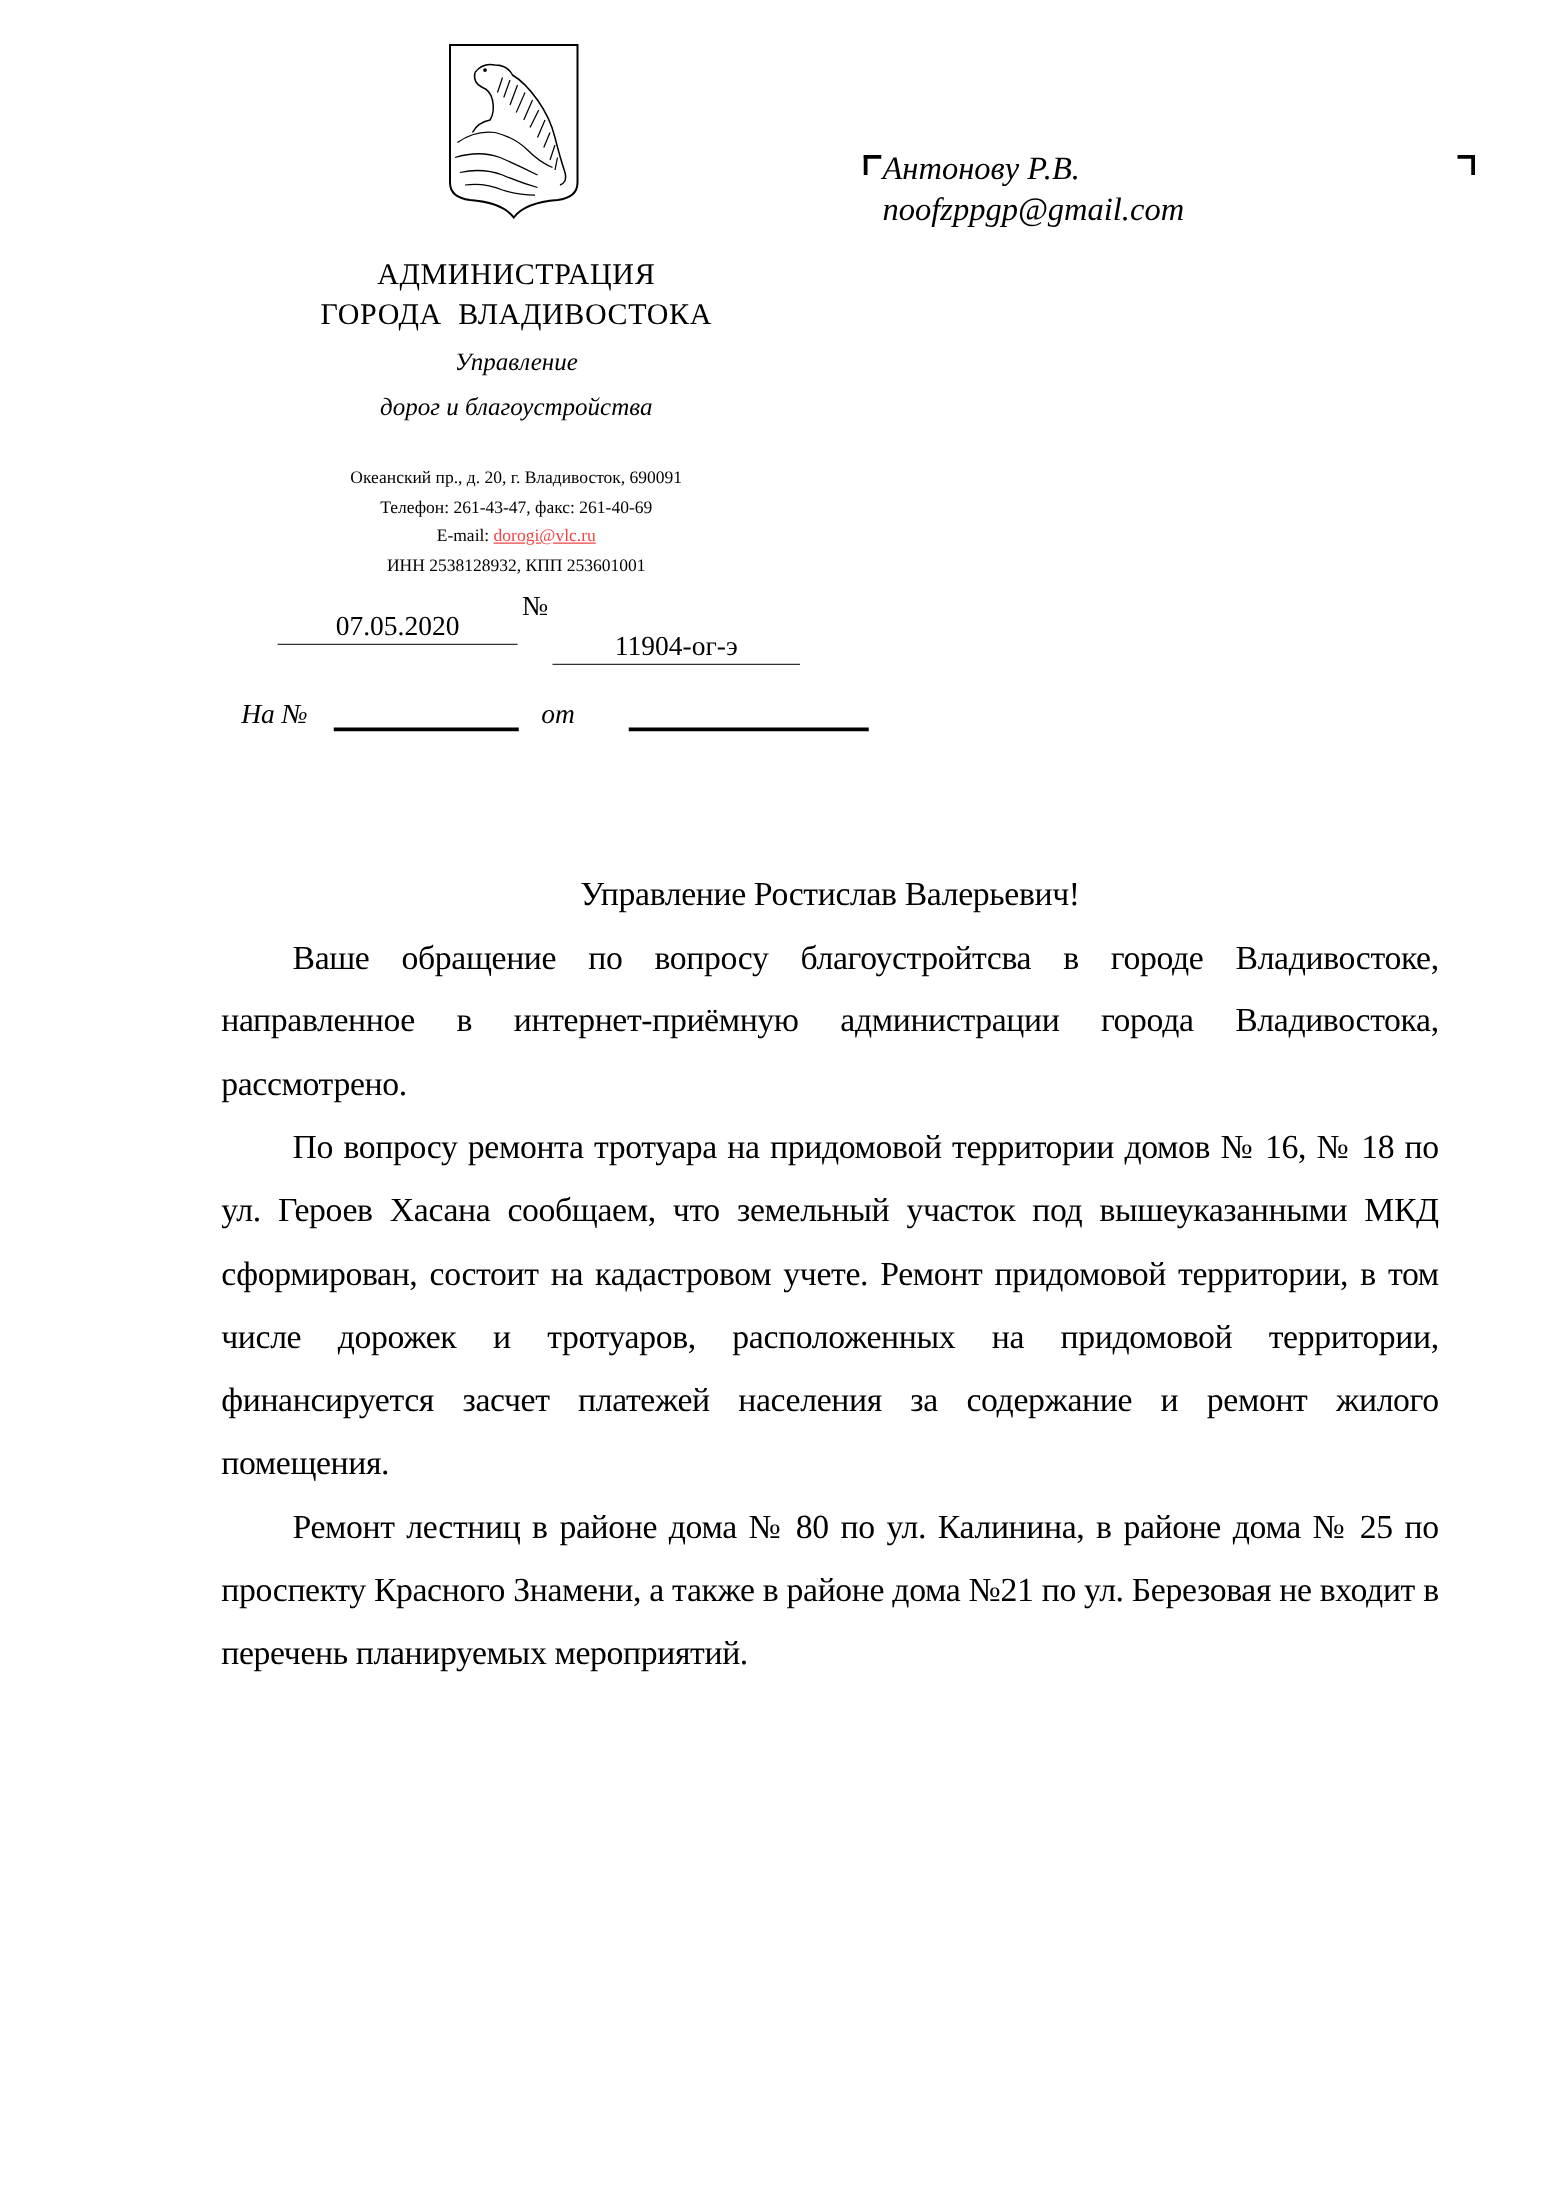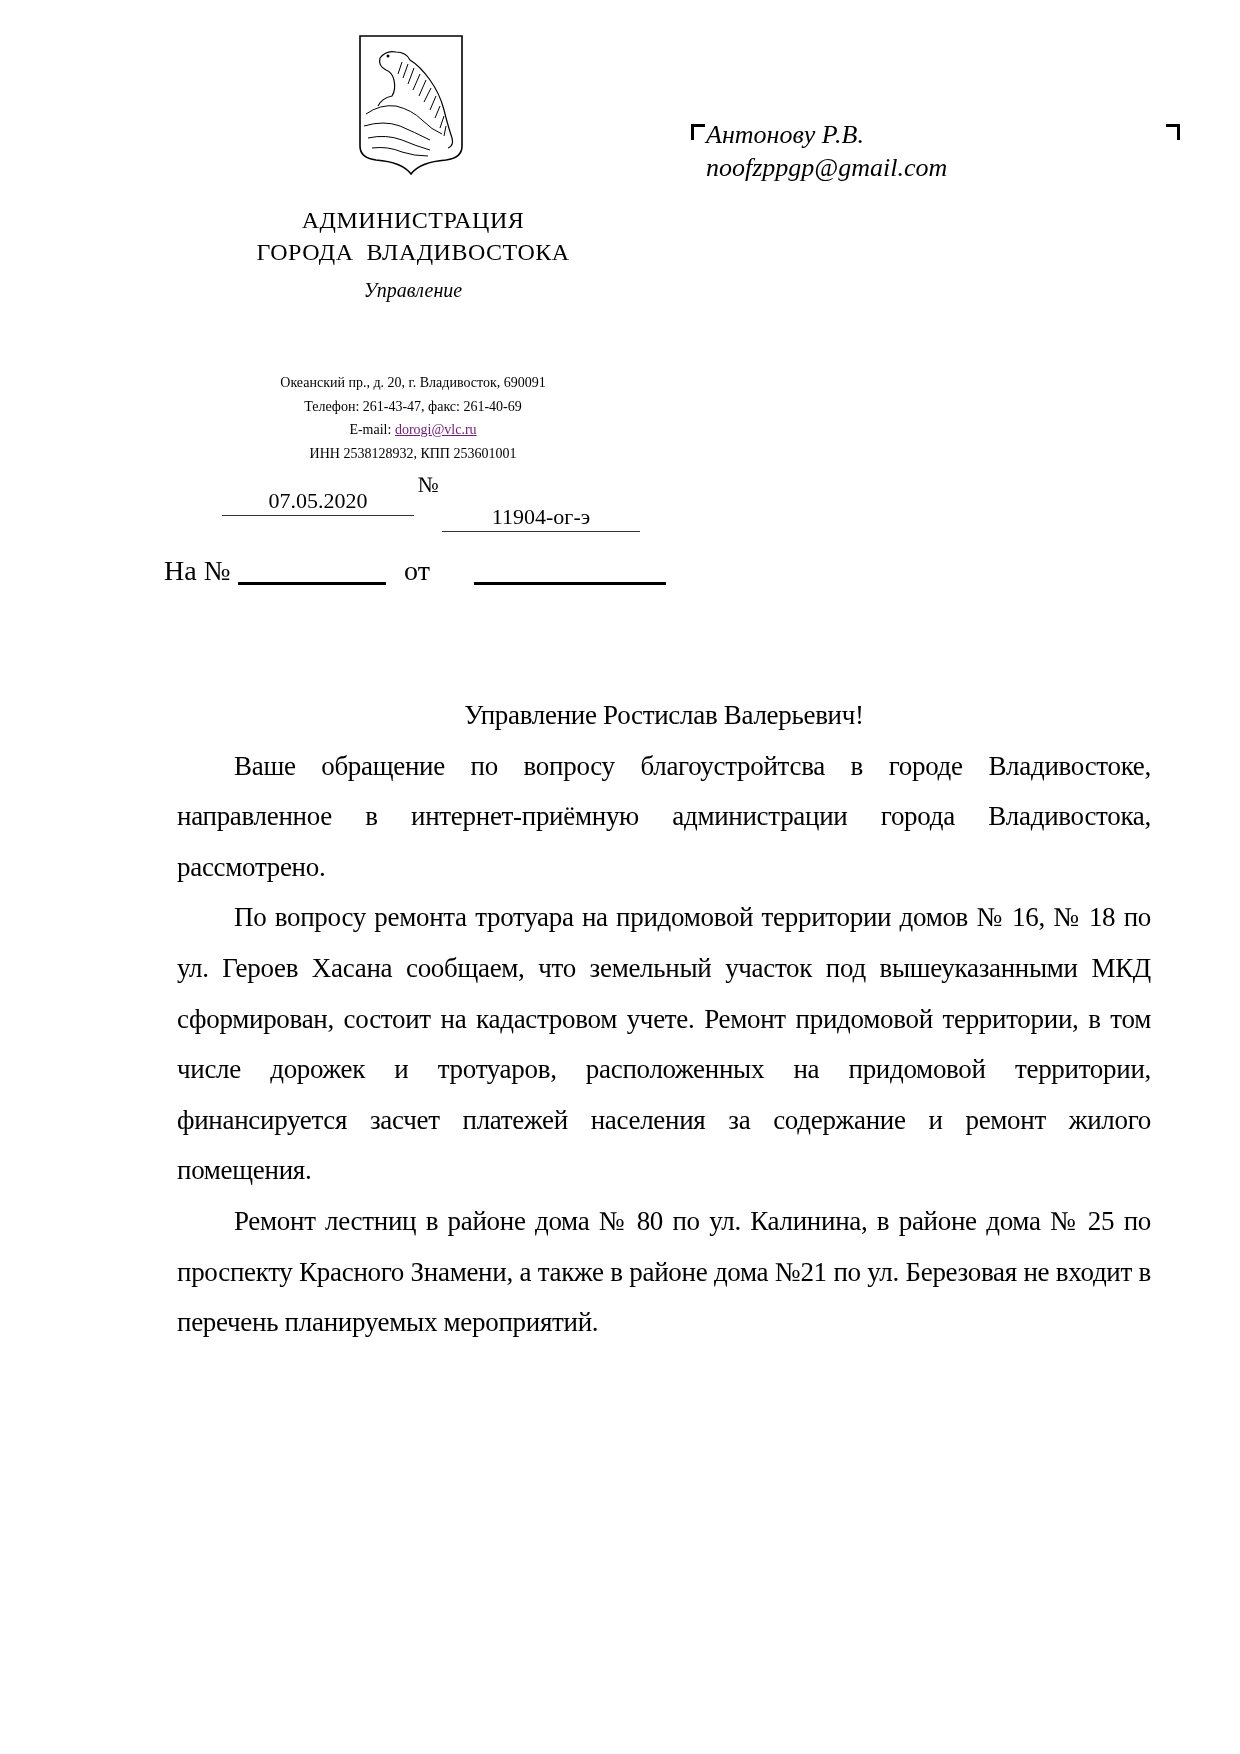--- a/index.html
+++ b/index.html
@@ -6,26 +6,26 @@
   body { width:1240px; height:1754px; position:relative; overflow:hidden; color:#000; font-family:"Liberation Serif", serif; }
   .abs { position:absolute; }
   .emblem { left:358px; top:34px; width:106px; height:142px; }
   .org-block { left:163px; width:500px; text-align:center;margin-top:24px; }
   .org-title { top:180px; font-size:24px; line-height:32px; letter-spacing:0.5px; }
   .org-title span { display:block; }
   .dept { top:248px; font-size:20px; line-height:36px;font-style:italic; }
   .dept span { display:block; }
   .contacts { top:347px; font-size:14px; line-height:23.5px; }
   .contacts span { display:block; }
-  .email-link { color:#701a75; text-decoration:underline; }
+  .email-link { color:#ef4444; text-decoration:underline; }
   .regline { top:472px; left:222px; width:420px; height:30px; font-size:22px; }
   .reg-date { position:absolute; left:0; top:16px; width:192px; border-bottom:1px solid #333; text-align:center; height:27px; line-height:26px; }
   .reg-no-sign { position:absolute; left:194px; top:0; width:24px; text-align:center; line-height:26px; }
   .reg-number { position:absolute; left:220px; top:0; width:198px; border-bottom:1px solid #333; text-align:center; height:27px; line-height:26px;margin-top:32px; }
-  .inref { top:556px; left:164px; width:500px; height:34px; font-size:28px; }
+  .inref { top:556px; left:193px; width:500px; height:34px; font-size:22px;font-style:italic; }
   .inref .lbl1 { position:absolute; left:0; top:0; line-height:30px; }
   .inref .blank1 { position:absolute; left:74px; top:26px; width:148px; height:0; border-bottom:3px solid #000; }
   .inref .lbl2 { position:absolute; left:240px; top:0; line-height:30px; }
   .inref .blank2 { position:absolute; left:310px; top:26px; width:192px; height:0; border-bottom:3px solid #000; }
   .recipient { left:706px; top:118px; font-size:26px; line-height:33px; }
   .recipient span { display:block;font-style:italic; }
   .corner-l { left:691px; top:124px; width:14px; height:16px; border-top:3px solid #000; border-left:3px solid #000; box-sizing:border-box; }
   .corner-r { left:1166px; top:124px; width:14px; height:16px; border-top:3px solid #000; border-right:3px solid #000; box-sizing:border-box; }
   .body-text { left:177px; width:974px; top:690px; font-size:27px; line-height:50.6px; letter-spacing:-0.3px; }
   .salutation { text-align:center; margin:0; padding-left:0; }
@@ -56,20 +56,21 @@
   </svg>
 </div>
 
 <div class="abs org-block org-title">
   <span style="white-space:pre">АДМИНИСТРАЦИЯ</span>
   <span style="white-space:pre">ГОРОДА  ВЛАДИВОСТОКА</span>
 </div>
 
 <div class="abs org-block dept">
   <span>Управление</span>
+  <span>дорог и благоустройства</span>
 </div>
 
 <div class="abs org-block contacts">
   <span>Океанский пр., д. 20, г. Владивосток, 690091</span>
   <span>Телефон: 261-43-47, факс: 261-40-69</span>
   <span><span style="display:inline;white-space:pre">E-mail: </span><a class="email-link" style="display:inline">dorogi@vlc.ru</a></span>
   <span>ИНН 2538128932, КПП 253601001</span>
 </div>
 
 <div class="abs regline">

